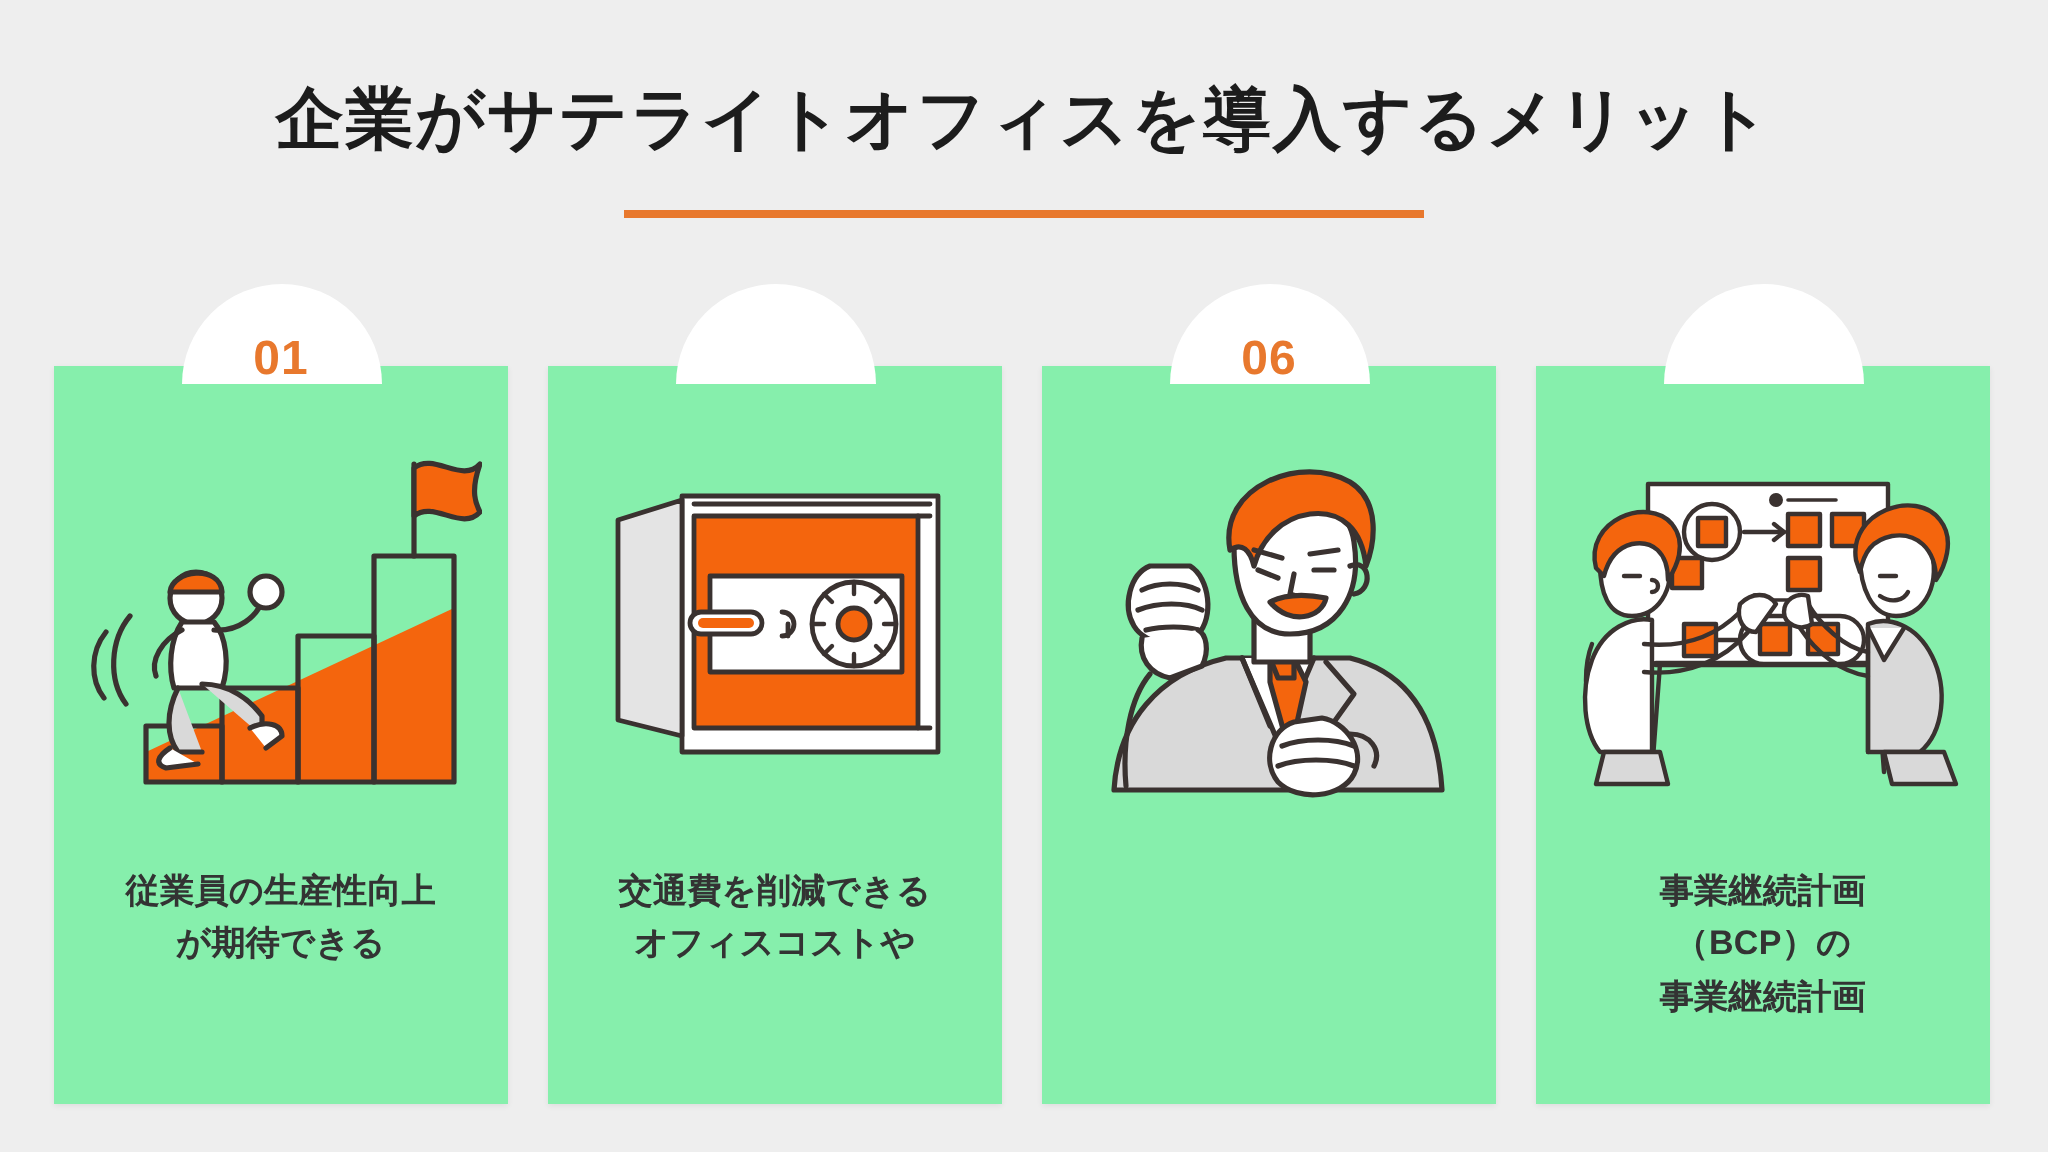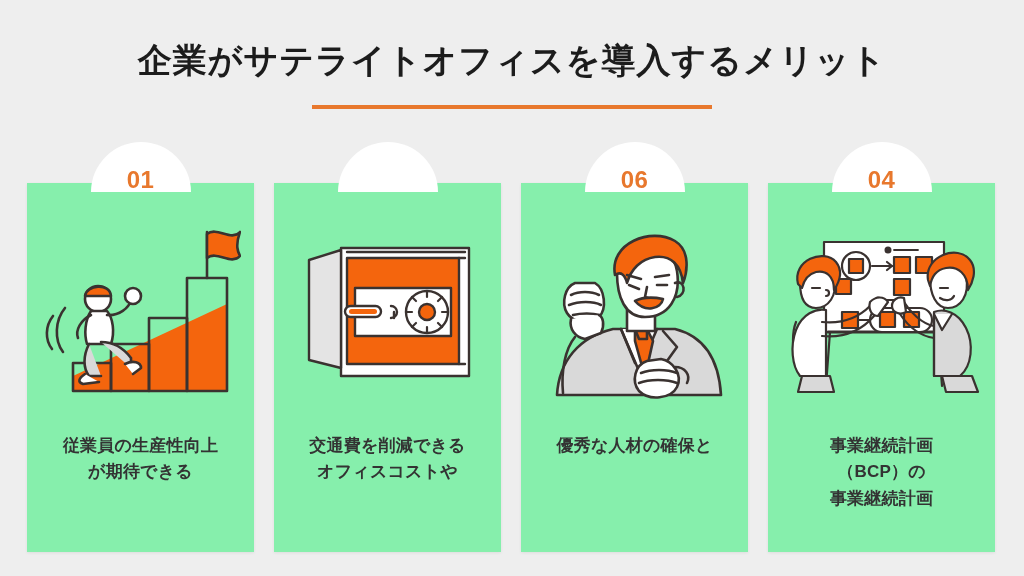--- a/index.html
+++ b/index.html
@@ -269,28 +269,26 @@
               <path d="M40 116 C30 128 26 150 28 172"></path>
 
               <path d="M112 140 C100 144 96 160 104 170 C114 180 136 178 142 166 C148 154 138 140 126 138 Z" fill="#ffffff"></path>
               <path d="M106 152 C116 148 132 148 142 152"></path>
               <path d="M104 162 C114 158 132 158 142 162"></path>
               <path d="M140 146 C150 146 156 154 152 162"></path>
             </g>
           </svg>
         </div>
         <div class="card-caption">
-          <span class="cap-line">優秀な人材の確保と</span>
         </div>
       </div>
     </div>
 
     <div class="card">
       <div class="card-arc"></div>
-      <div class="card-number">04</div>
       <div class="card-body">
         <div class="card-illus">
           <svg width="200" height="170" viewBox="0 0 200 170">
             <g fill="none" stroke="#3a3230" stroke-width="2.2" stroke-linecap="round" stroke-linejoin="round">
 
               <rect x="42" y="16" width="120" height="90" fill="#ffffff"></rect>
               <path d="M46 106 L158 106" stroke-width="3.2"></path>
               <path d="M48 106 L44 160"></path>
               <path d="M156 106 L160 160"></path>
 

